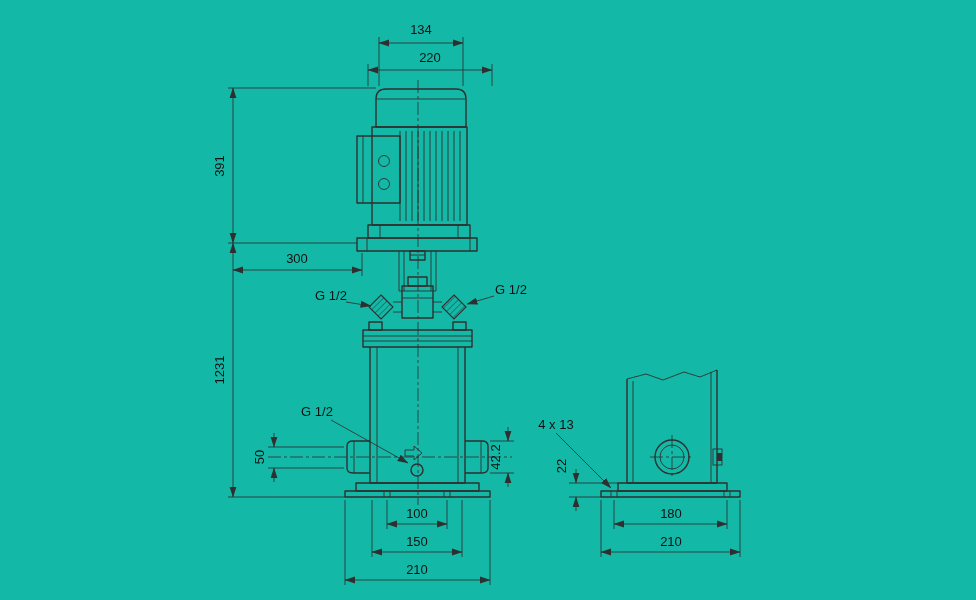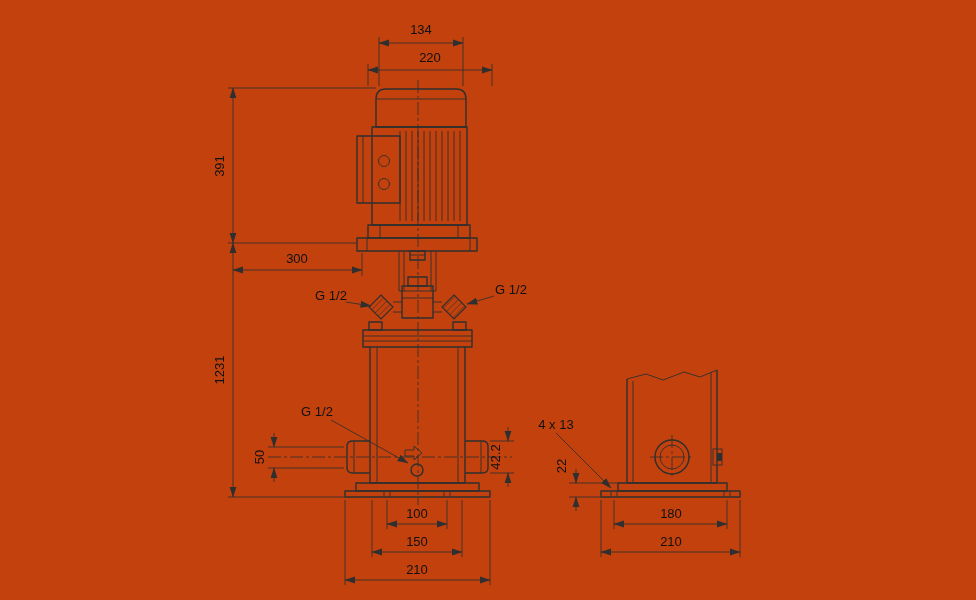--- a/index.html
+++ b/index.html
@@ -1,16 +1,16 @@
 <!DOCTYPE html>
 <html><head>
 <meta charset="utf-8">
 <style>
   html,body{margin:0;padding:0;background:#ffffff;}
-  .stage{position:relative;width:976px;height:600px;background:#c2410c;
+  .stage{position:relative;width:976px;height:600px;background:#14b8a6;
          font-family:"Liberation Sans",sans-serif;overflow:hidden;}
   svg{display:block;}
   .o{fill:none;stroke:#2f2f2f;stroke-width:1.4;stroke-linejoin:round;}
   .t{fill:none;stroke:#2f2f2f;stroke-width:0.9;}
   .d{fill:none;stroke:#2f2f2f;stroke-width:0.85;}
   .c{fill:none;stroke:#2f2f2f;stroke-width:0.8;stroke-dasharray:13 3 3 3;}
   .lbl{font-size:13px;fill:#111111;}
   .hatchfill{fill:url(#hatch);stroke:#2f2f2f;stroke-width:1.1;}
   .solid{fill:#2f2f2f;stroke:none;}
 </style>

